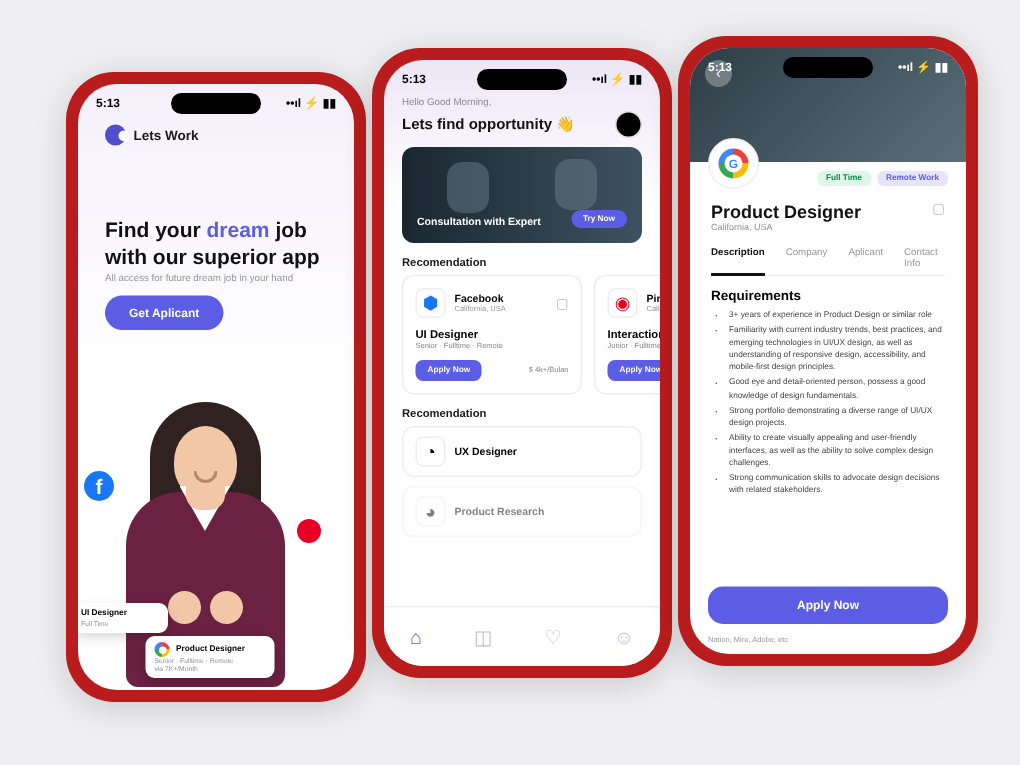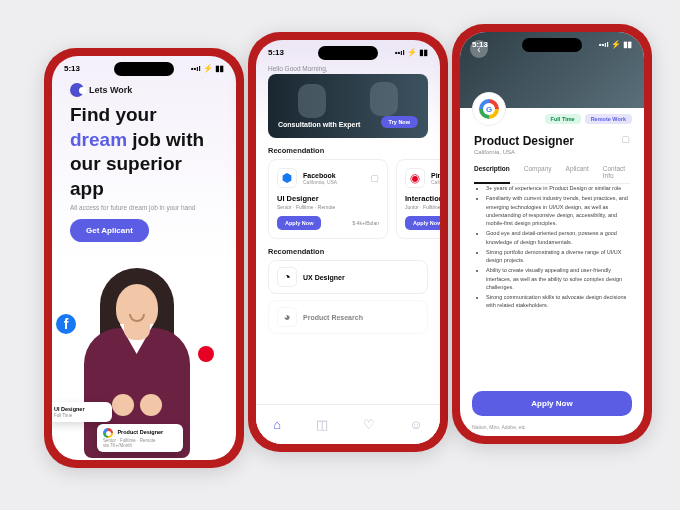--- a/index.html
+++ b/index.html
@@ -16,21 +16,21 @@
 .statusbar { display: flex; justify-content: space-between; align-items: center; padding: 8px 12px 2px; font-size: 8px; font-weight: 600; color: #000; }
 .statusbar.light { color: #fff; }
 .signals { display: flex; gap: 3px; align-items: center; }
 
 
 .p1 .screen { background: linear-gradient(180deg, #f4f0fa 0%, #fff 50%); }
 .logo-row { display: flex; align-items: center; gap: 5px; padding: 8px 18px 4px; }
 .logo-icon { width: 14px; height: 14px; background: #4d4fce; border-radius: 50%; position: relative; }
 .logo-icon::after { content:''; position:absolute; width:7px; height:7px; background:#fff; border-radius:50%; right:-2px; top:4px; }
 .logo-text { font-size: 9px; font-weight: 700; color: #1a1a1a; }
-.headline { padding: 2px 18px 2px; font-size: 19px; font-weight: 800; line-height: 1.3; color: #121212; }
+.headline { padding: 2px 18px 2px; font-size: 14px; font-weight: 800; line-height: 1.3; color: #121212; margin-top: 41px; }
 .headline .dream { color: #5b5ee5; }
 .subline { padding: 0 18px; font-size: 6.5px; color: #94969c; }
 .cta-primary { margin: 8px 18px; background: #5b5ee5; color: #fff; border: none; border-radius: 14px; padding: 7px 16px; font-size: 8px; font-weight: 600; width: fit-content; }
 .hero { position: absolute; bottom: 0; left: 0; right: 0; height: 56%; }
 .person { position: absolute; left: 46%; transform: translateX(-50%); bottom: 0; width: 130px; height: 200px; }
 .hair { position: absolute; top: 8px; left: 28px; width: 74px; height: 110px; background: #2f2220; border-radius: 40px 40px 30px 30px; }
 .face { position: absolute; top: 24px; left: 44px; width: 42px; height: 48px; background: #f1c7a8; border-radius: 50% 50% 45% 45%; z-index: 2; }
 .smile { position: absolute; top: 30px; left: 13px; width: 16px; height: 8px; border: 2px solid #b86; border-top: none; border-radius: 0 0 12px 12px; }
 .body { position: absolute; top: 68px; left: 12px; width: 106px; height: 130px; background: #6b2142; border-radius: 36px 36px 8px 8px; z-index: 1; }
 .vneck { position: absolute; top: 64px; left: 48px; width: 34px; height: 30px; background: #fff; clip-path: polygon(0 0, 100% 0, 50% 100%); z-index: 2; }
@@ -162,20 +162,24 @@
 </div>
 
 <div class="phone p2">
   <div class="screen">
     <div class="notch"></div>
     <div class="statusbar">
       <span>5:13</span>
       <span class="signals">••ıl ⚡ ▮▮</span>
     </div>
     <div class="greet">Hello Good Morning,</div>
+    <div class="greet-row">
+      <div class="greet-main">Lets find opportunity 👋</div>
+      <div class="avatar"></div>
+    </div>
     <div class="banner">
       <div class="banner-bg">
           <div class="bp" style="left:30px;top:10px"></div>
           <div class="bp" style="right:30px;top:8px"></div>
         </div>
       <div class="banner-title">Consultation with Expert</div>
       <button class="banner-btn">Try Now</button>
     </div>
     <div class="section-label">Recomendation</div>
     <div class="cards-row">
@@ -252,20 +256,21 @@
           <div class="detail-loc">California, USA</div>
         </div>
         <span class="bookmark">▢</span>
       </div>
       <div class="tabs">
         <span class="tab active">Description</span>
         <span class="tab">Company</span>
         <span class="tab">Aplicant</span>
         <span class="tab">Contact Info</span>
       </div>
+      <div class="req-title">Requirements</div>
       <ul class="req-list">
         <li>3+ years of experience in Product Design or similar role</li>
         <li>Familiarity with current industry trends, best practices, and emerging technologies in UI/UX design, as well as understanding of responsive design, accessibility, and mobile-first design principles.</li>
         <li>Good eye and detail-oriented person, possess a good knowledge of design fundamentals.</li>
         <li>Strong portfolio demonstrating a diverse range of UI/UX design projects.</li>
         <li>Ability to create visually appealing and user-friendly interfaces, as well as the ability to solve complex design challenges.</li>
         <li>Strong communication skills to advocate design decisions with related stakeholders.</li>
       </ul>
     </div>
     <div class="apply-bar">

